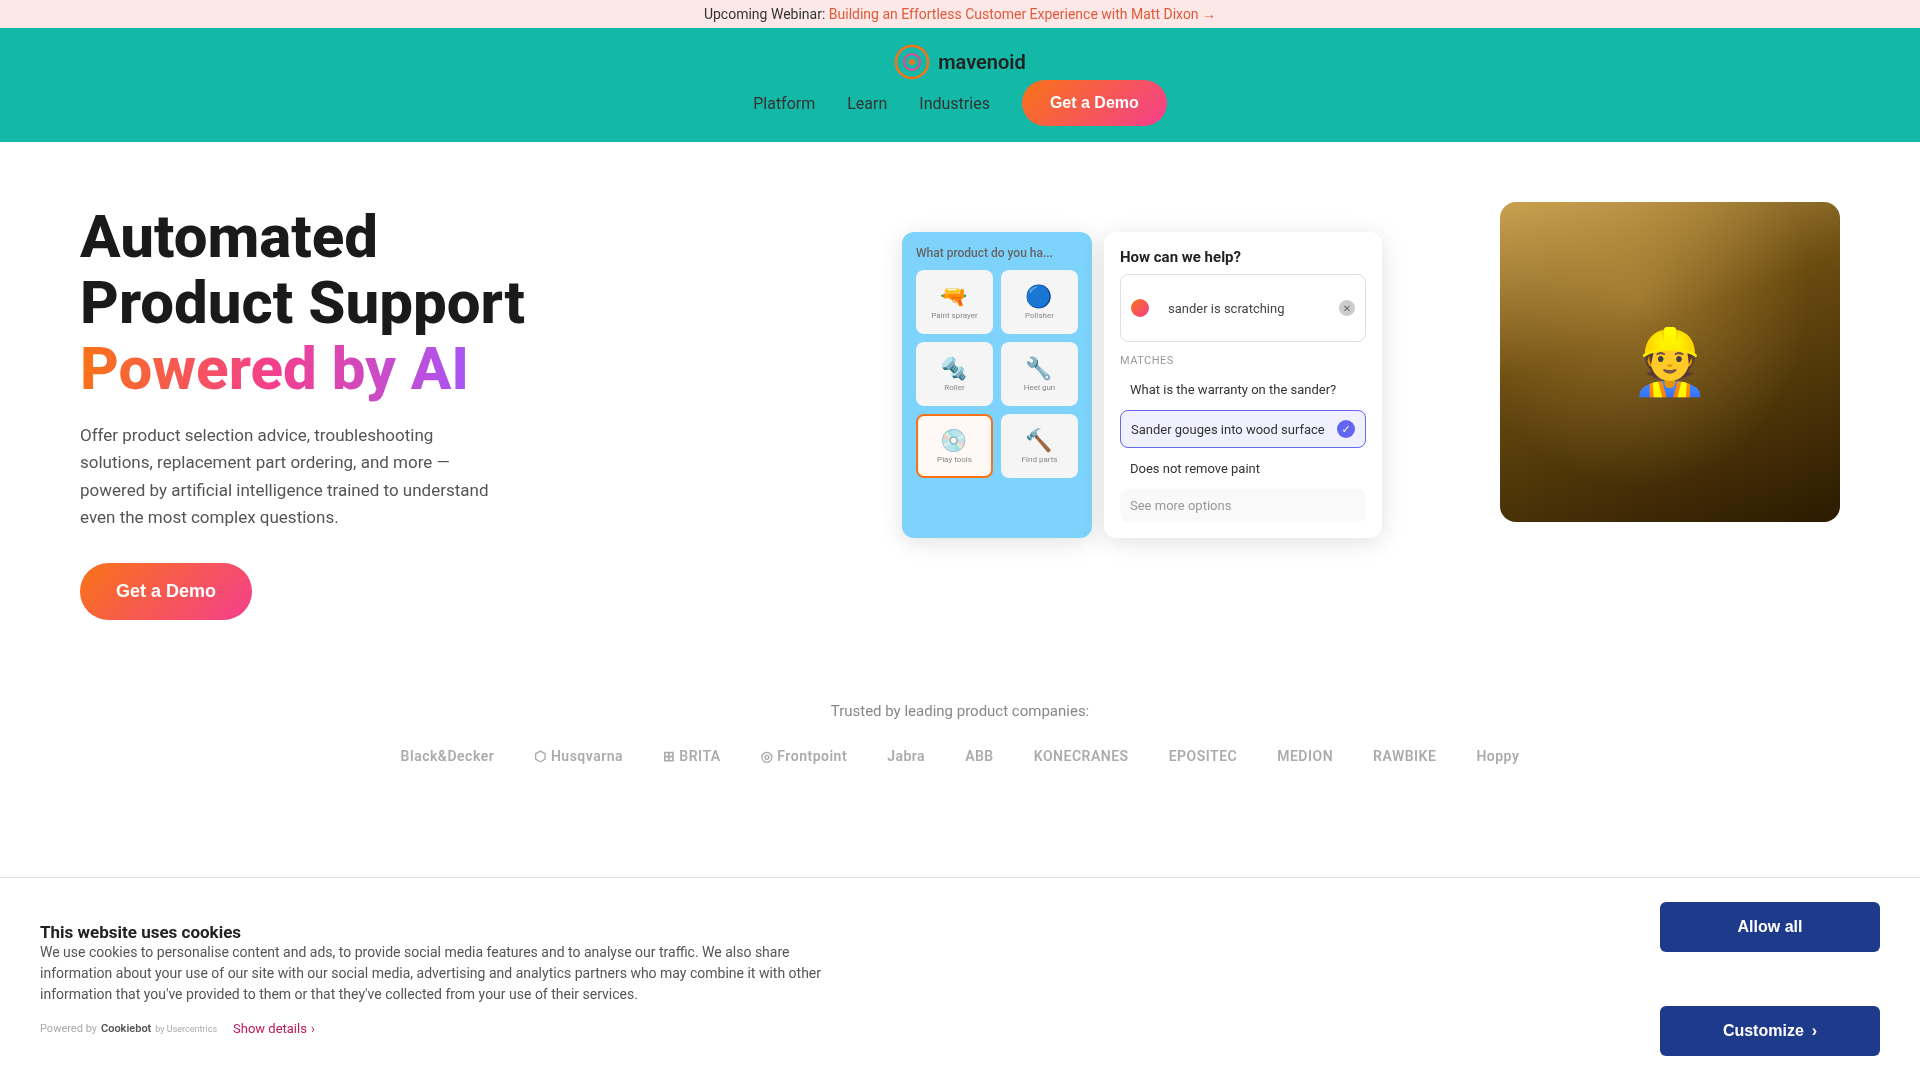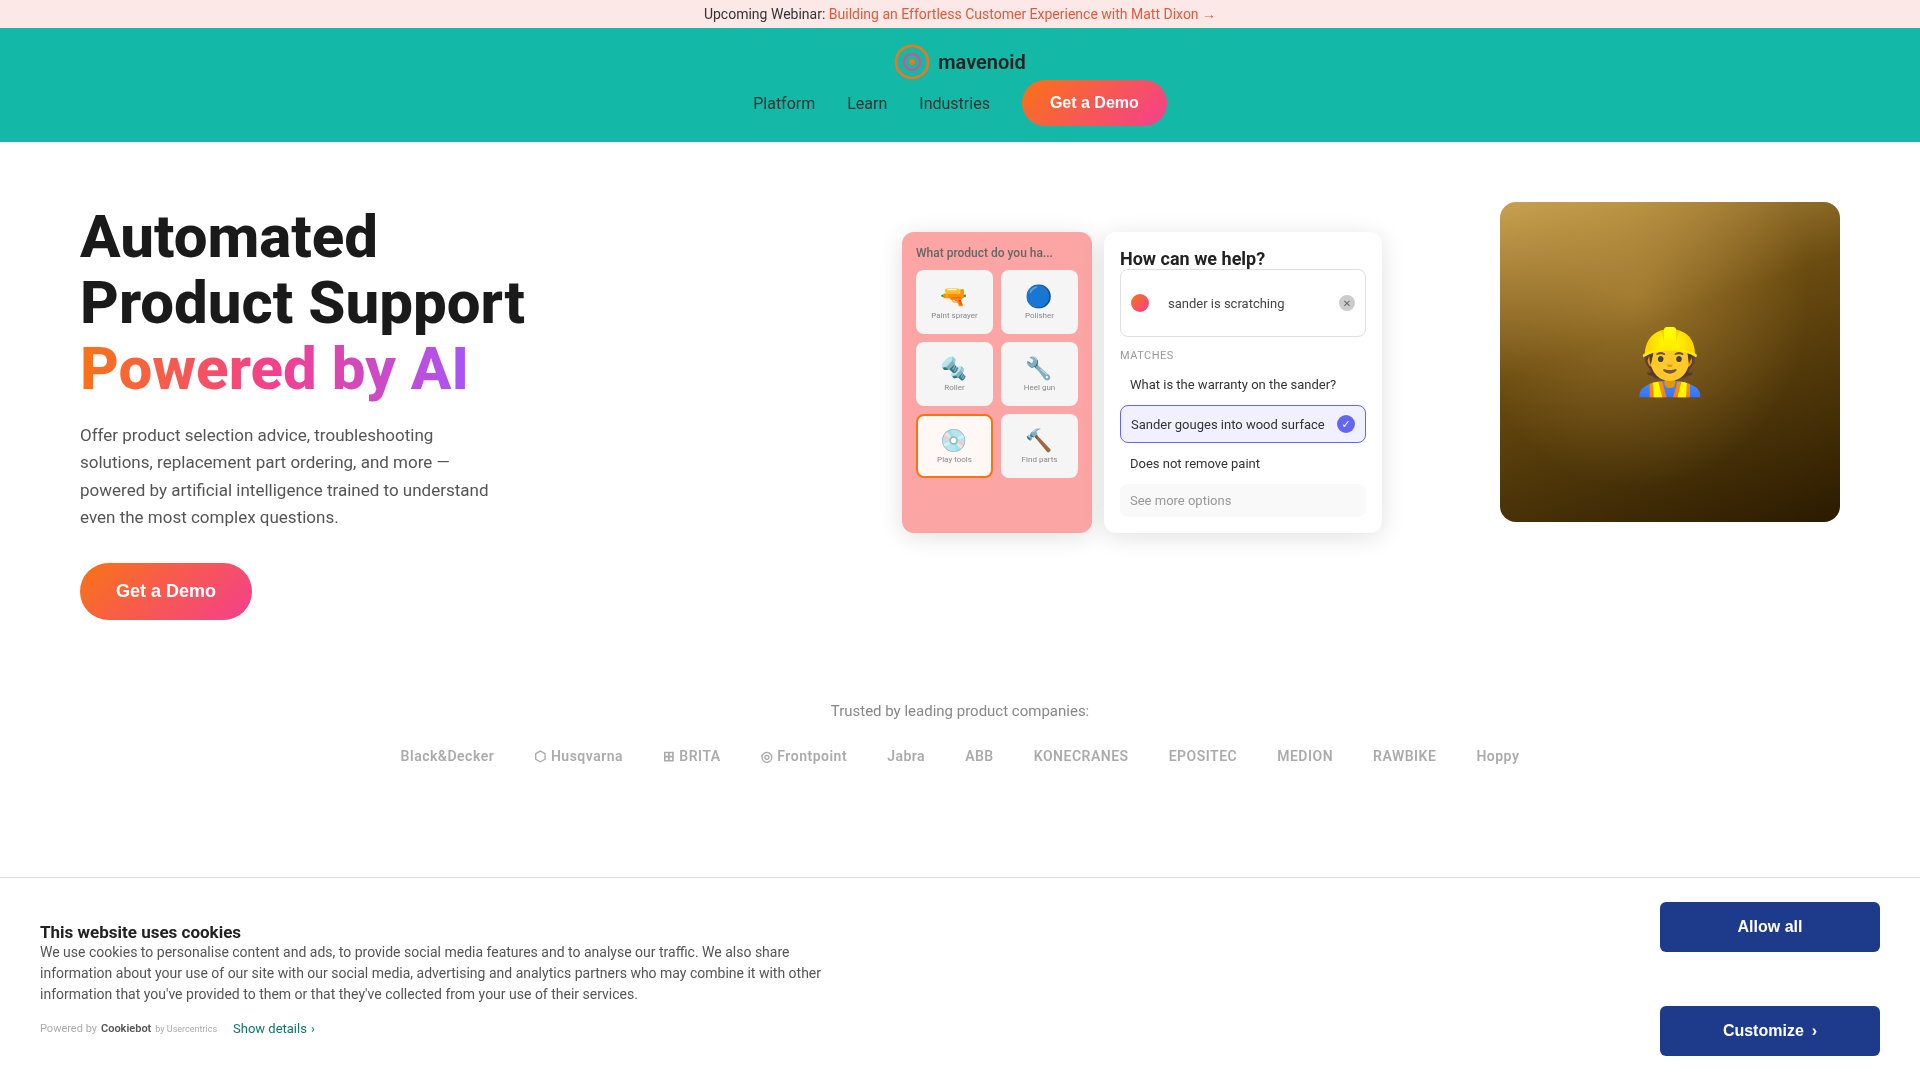--- a/index.html
+++ b/index.html
@@ -143,21 +143,21 @@
       position: absolute;
       left: 30px;
       top: 30px;
       width: 480px;
       z-index: 5;
       display: flex;
       gap: 12px;
     }
     
     .product-panel {
-      background: #fca5a5;
+      background: #7dd3fc;
       border-radius: 12px;
       box-shadow: 0 4px 24px rgba(0,0,0,0.12);
       padding: 14px;
       width: 190px;
       flex-shrink: 0;
     }
     .product-panel-title {
       font-size: 12px;
       color: #666;
       margin-bottom: 10px;
@@ -195,24 +195,24 @@
     
     .chat-panel {
       background: #fff;
       border-radius: 12px;
       box-shadow: 0 4px 24px rgba(0,0,0,0.12);
       padding: 16px;
       flex: 1;
       min-width: 240px;
     }
     .chat-header {
-      font-size: 18px;
+      font-size: 15px;
       font-weight: 700;
       color: #222;
-      margin-bottom: 0;
+      margin-bottom: 8px;
     }
     .chat-search {
       display: flex;
       align-items: center;
       border: 1.5px solid #e0e0e0;
       border-radius: 8px;
       padding: 24px 10px;
       margin-bottom: 12px;
       gap: 19px;
     }
@@ -385,21 +385,21 @@
     }
     .cookiebot-logo {
       font-size: 11px;
       color: #aaa;
       display: flex;
       align-items: center;
       gap: 4px;
     }
     .show-details {
       font-size: 13px;
-      color: #0f766e;
+      color: #be185d;
       cursor: pointer;
       display: flex;
       align-items: center;
       gap: 4px;
       text-decoration: none;
     }
   </style>
 </head>
 <body>
 

